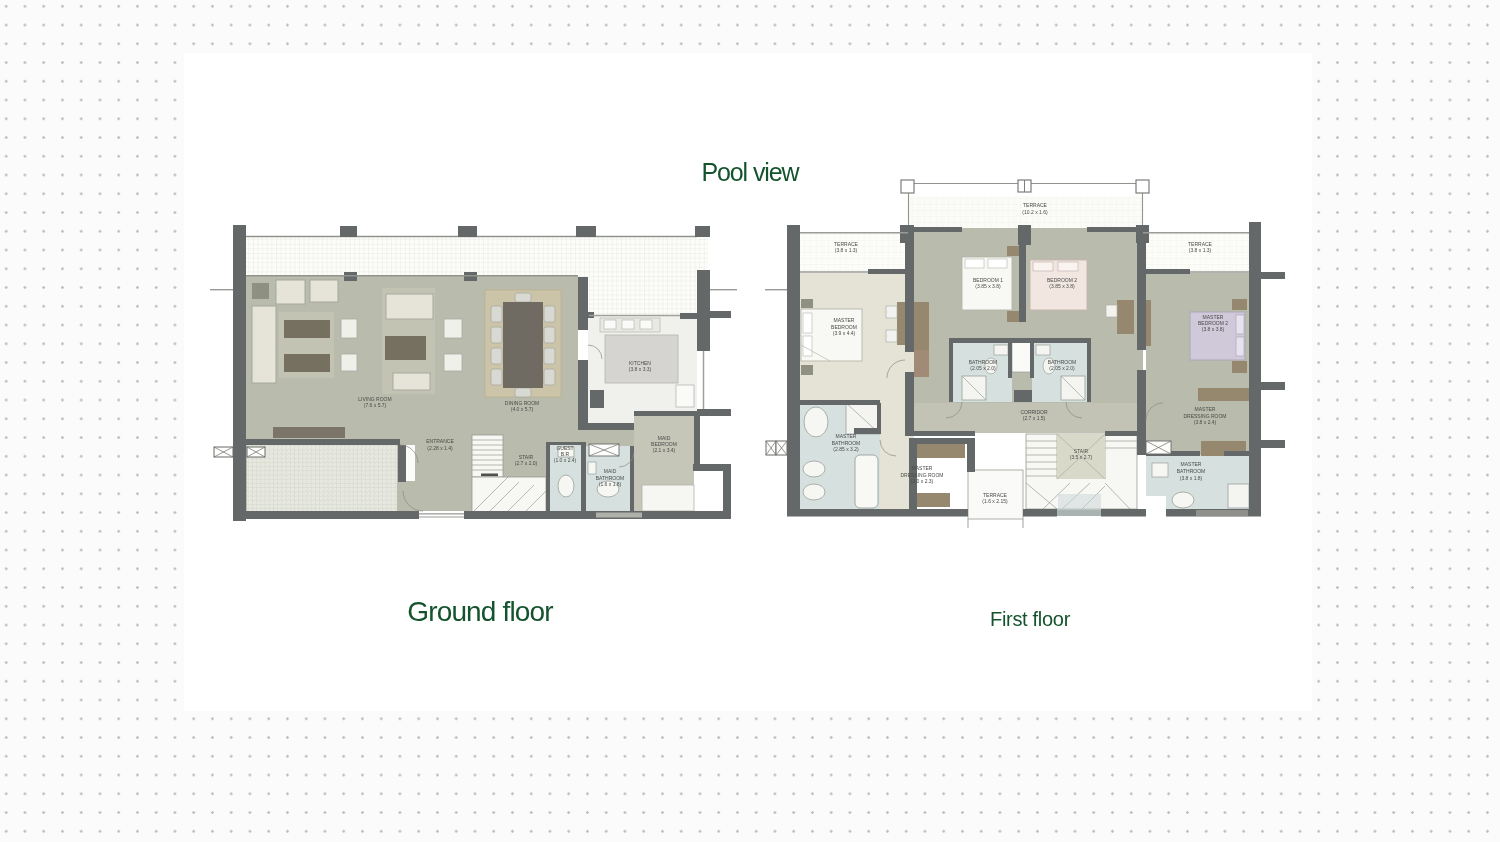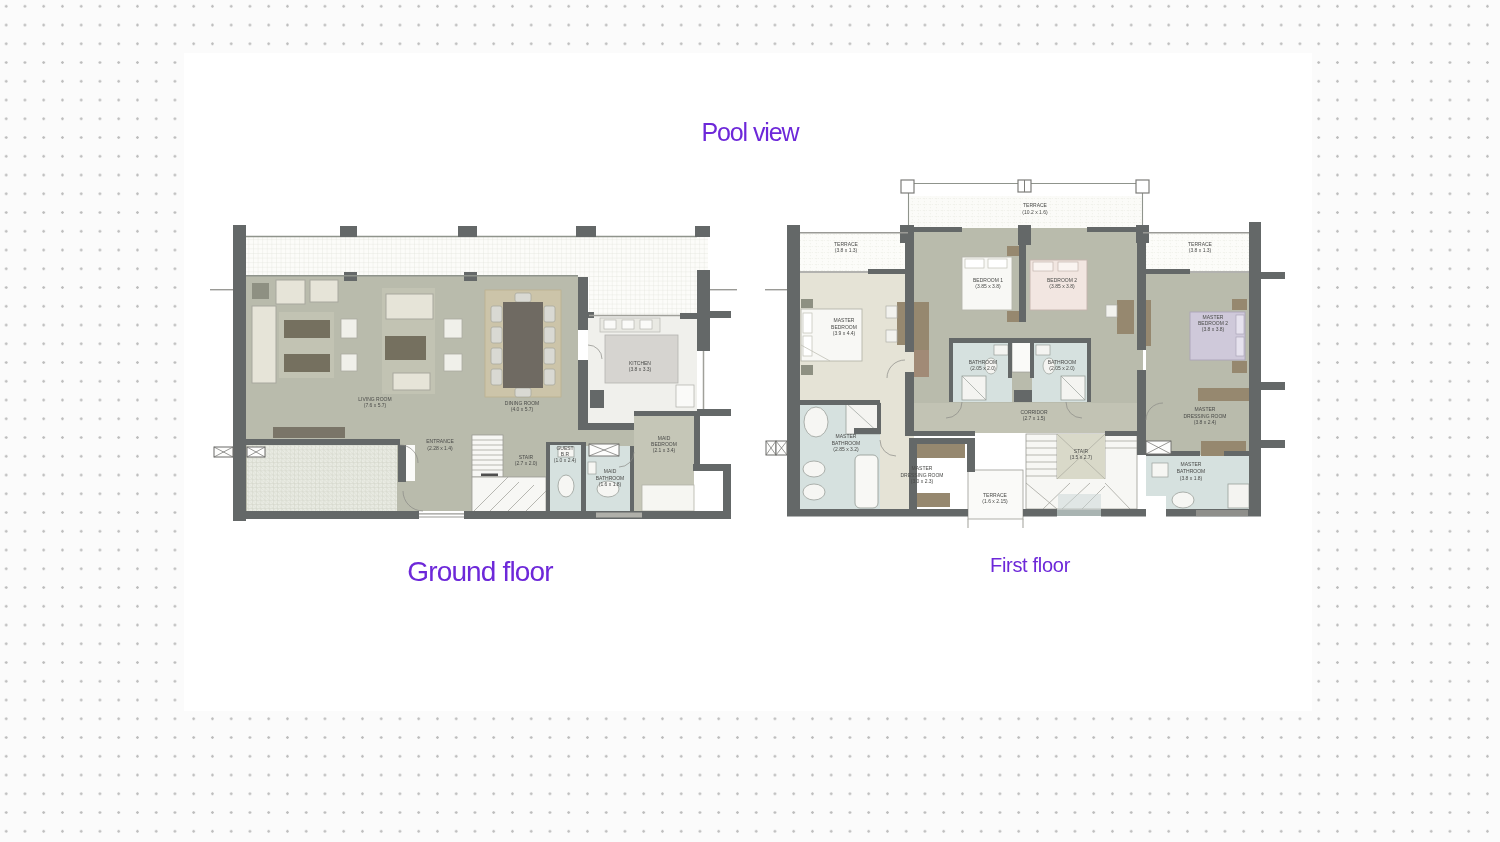--- a/index.html
+++ b/index.html
@@ -5,24 +5,24 @@
 html,body{margin:0;padding:0;}
 body{
   width:1500px;height:842px;position:relative;overflow:hidden;
   background-color:#fbfbfb;
   background-image:radial-gradient(circle,#bdbdbd 1.1px,rgba(189,189,189,0) 1.5px);
   background-size:18.75px 18.75px;
   background-position:-3.2px -3.1px;
   font-family:"Liberation Sans",sans-serif;
 }
 #center{position:absolute;left:184px;top:53px;width:1128px;height:658px;background:#ffffff;}
-.cap{position:absolute;color:#6d28d9;white-space:nowrap;}
+.cap{position:absolute;color:#14532d;white-space:nowrap;margin-top:40px;}
 #t1{left:0;top:117.5px;width:1500px;text-align:center;font-size:25px;letter-spacing:-1.1px;}
 #t2{left:0;top:556px;width:960px;text-align:center;font-size:28px;letter-spacing:-0.85px;}
-#t3{left:560px;top:554px;width:940px;text-align:center;font-size:20px;letter-spacing:-0.3px;}
+#t3{left:560px;top:568px;width:940px;text-align:center;font-size:20px;letter-spacing:-0.3px;}
 svg{position:absolute;left:0;top:0;}
 .lb{font-family:"Liberation Sans",sans-serif;fill:#4a4b49;font-size:5px;text-anchor:middle;}
 </style>
 </head>
 <body>
 <div id="center"></div>
 <div id="t1" class="cap">Pool view</div>
 <div id="t2" class="cap">Ground floor</div>
 <div id="t3" class="cap">First floor</div>
 <svg width="1500" height="842" viewBox="0 0 1500 842">

